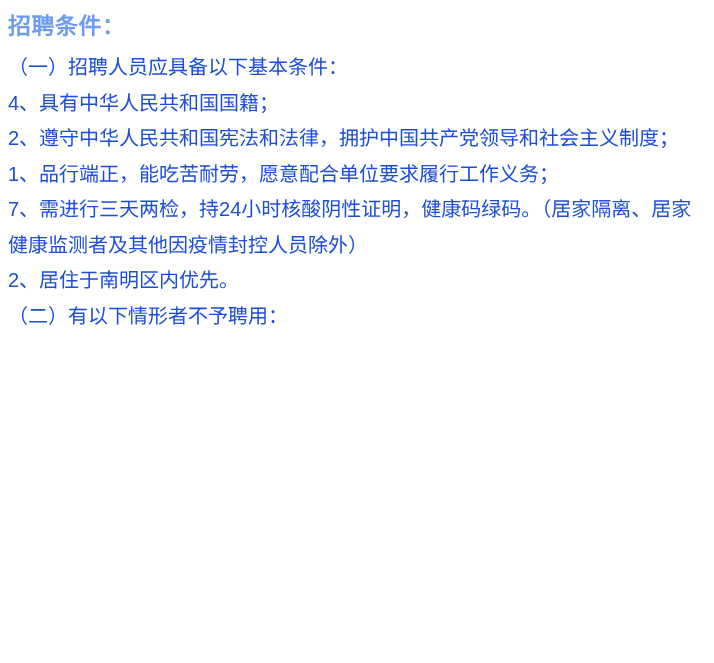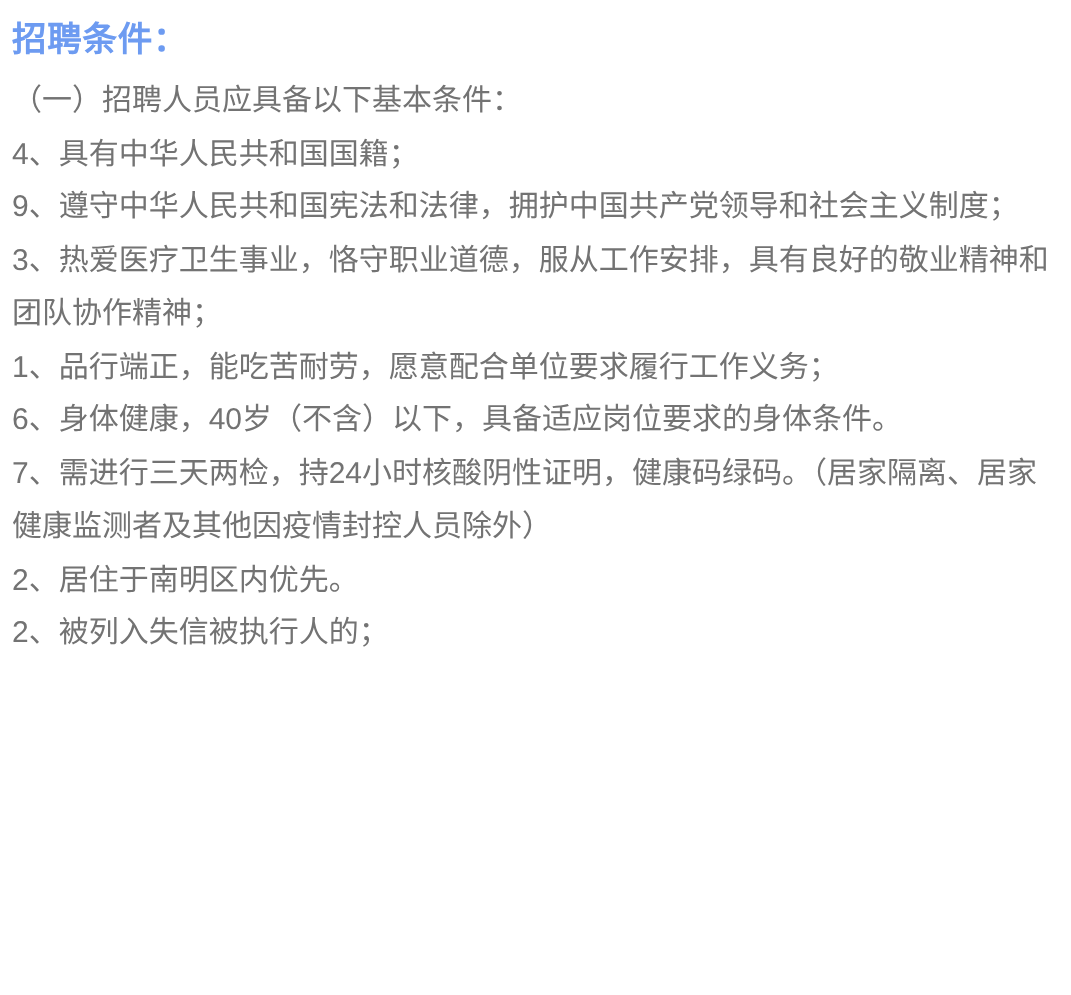--- a/index.html
+++ b/index.html
@@ -25,39 +25,37 @@
     font-size: 23px;
     font-weight: 700;
     color: #6d9bf1;
     line-height: 36px;
     letter-spacing: 0.5px;
   }
   .para {
     margin: 0;
     font-size: 20px;
     font-weight: 400;
-    color: #737373;
+    color: #1d4ed8;
     line-height: 35.5px;
     word-break: break-word;
     text-align: left;
   }
 </style>
 </head>
 <body>
 
 <div class="article">
 
   <h2 class="title">招聘条件：</h2>
 
   <p class="para">（一）招聘人员应具备以下基本条件：</p>
 
   <p class="para">4、具有中华人民共和国国籍；</p>
-  <p class="para">9、遵守中华人民共和国宪法和法律，拥护中国共产党领导和社会主义制度；</p>
-  <p class="para">3、热爱医疗卫生事业，恪守职业道德，服从工作安排，具有良好的敬业精神和团队协作精神；</p>
+  <p class="para">2、遵守中华人民共和国宪法和法律，拥护中国共产党领导和社会主义制度；</p>
   <p class="para">1、品行端正，能吃苦耐劳，愿意配合单位要求履行工作义务；</p>
-  <p class="para">6、身体健康，40岁（不含）以下，具备适应岗位要求的身体条件。</p>
   <p class="para">7、需进行三天两检，持24小时核酸阴性证明，健康码绿码。（居家隔离、居家健康监测者及其他因疫情封控人员除外）</p>
   <p class="para">2、居住于南明区内优先。</p>
 
+  <p class="para">（二）有以下情形者不予聘用：</p>
 
-  <p class="para">2、被列入失信被执行人的；</p>
 
 </div>
 
 </body></html>

